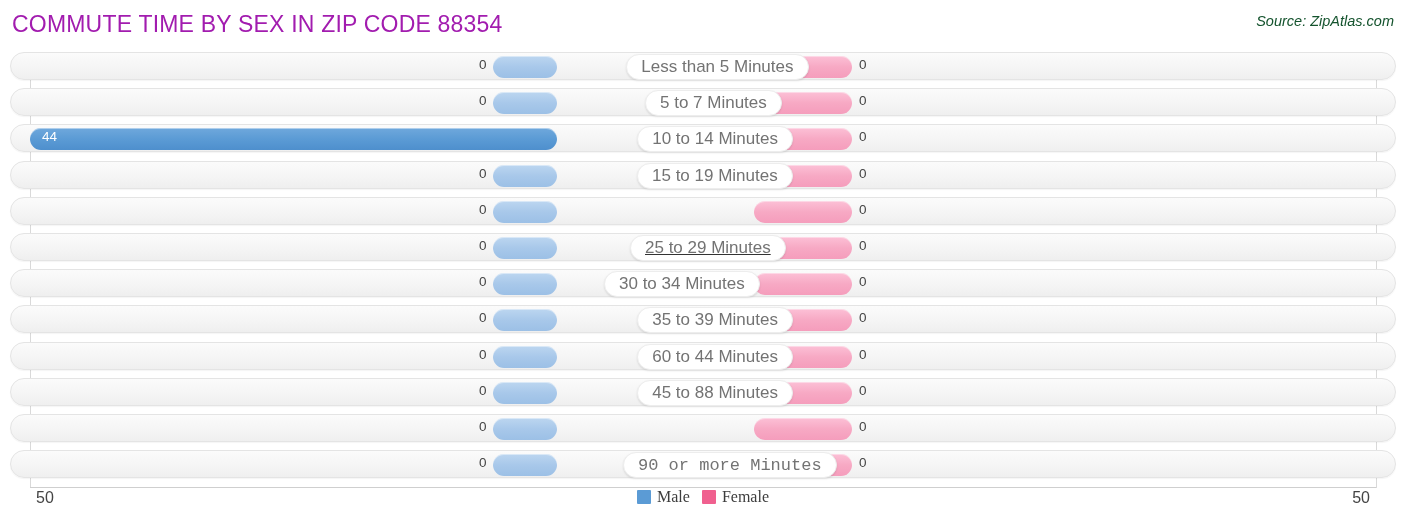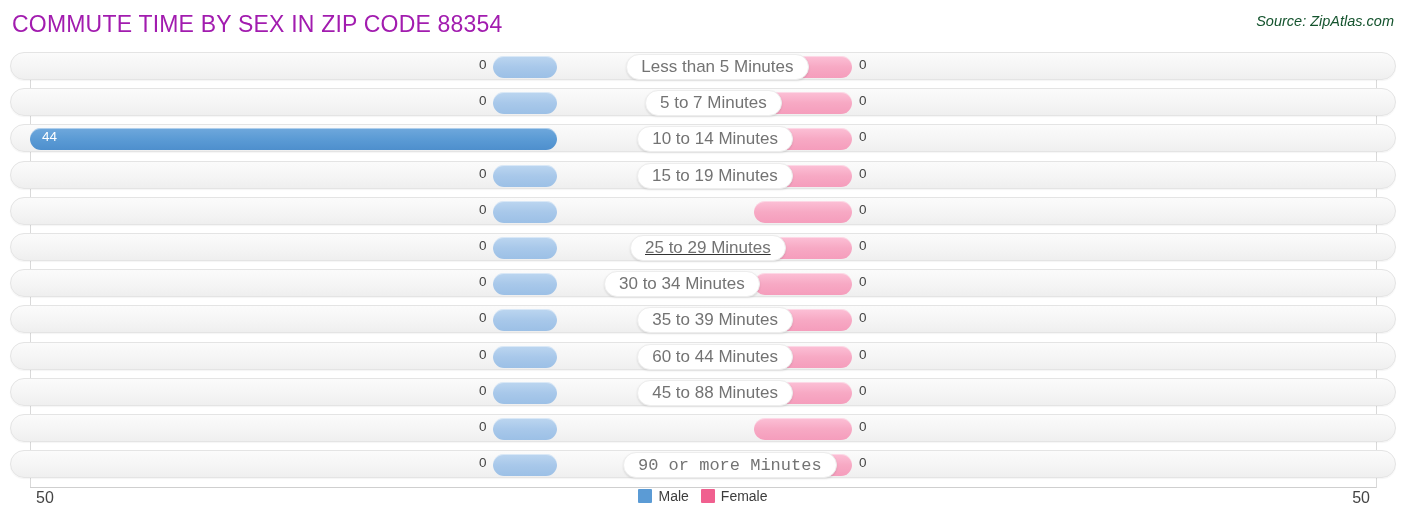--- a/index.html
+++ b/index.html
@@ -173,22 +173,23 @@
     align-items: center;
     gap: 6px;
   }
   .legend-swatch {
     width: 14px;
     height: 14px;
     border-radius: 1px;
     display: inline-block;
   }
   .legend-text {
-    font-size: 14px;
+    font-size: 16px;
     color: #3d3d3d;
+    font-family: Liberation Serif, serif;
   }
 </style>
 </head>
 <body>
 
 <div class="page">
 
   <div class="header">
     <div class="title">COMMUTE TIME BY SEX IN ZIP CODE 88354</div>
     <div class="source">Source: ZipAtlas.com</div>

